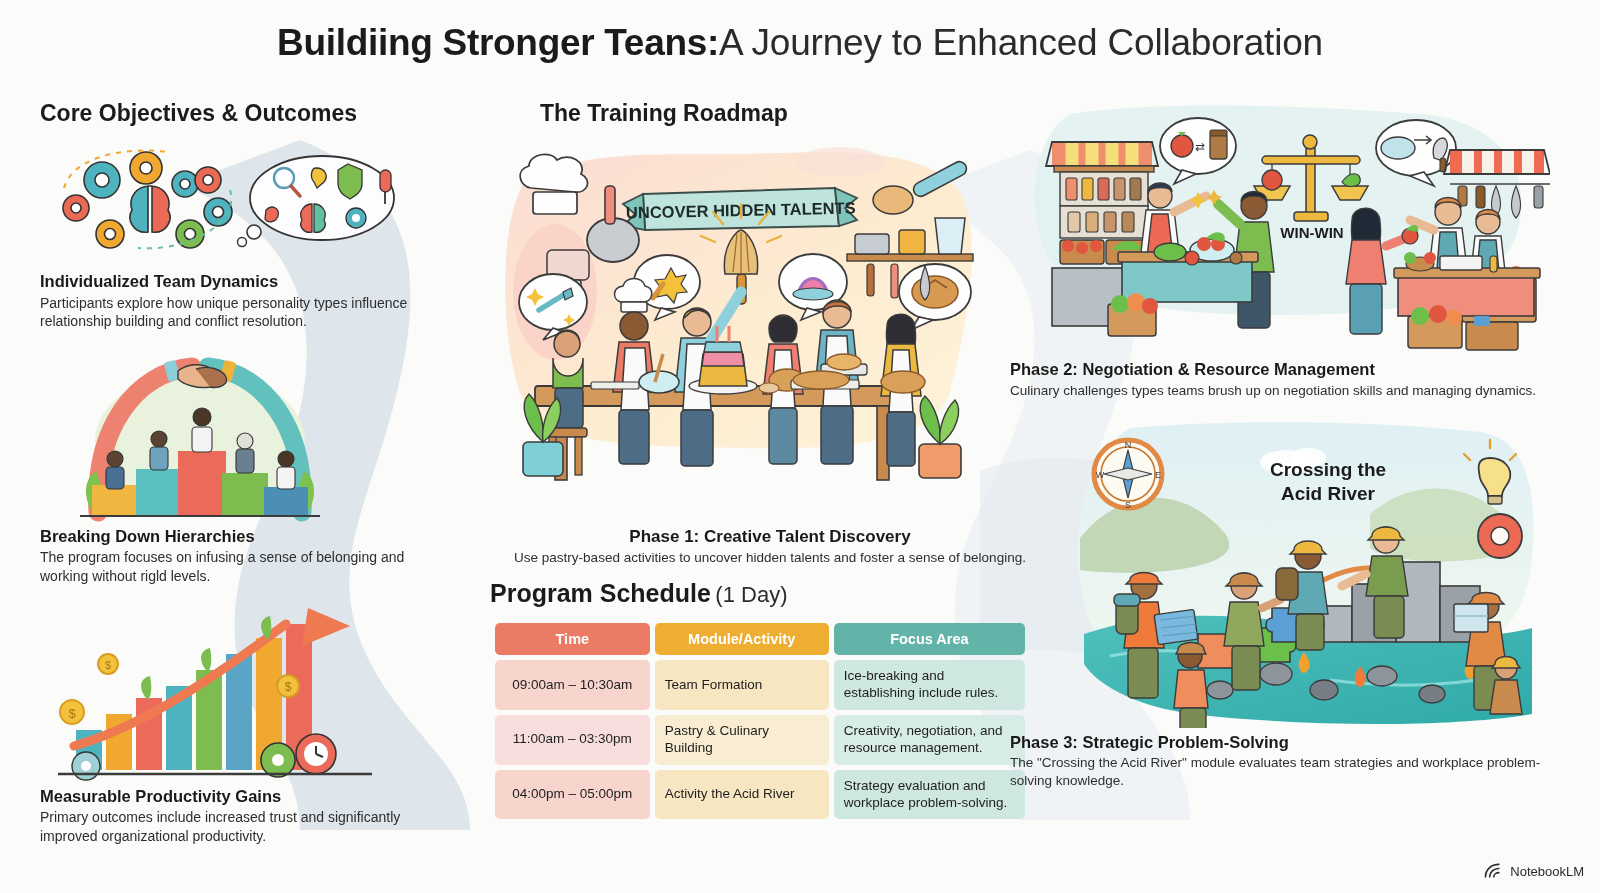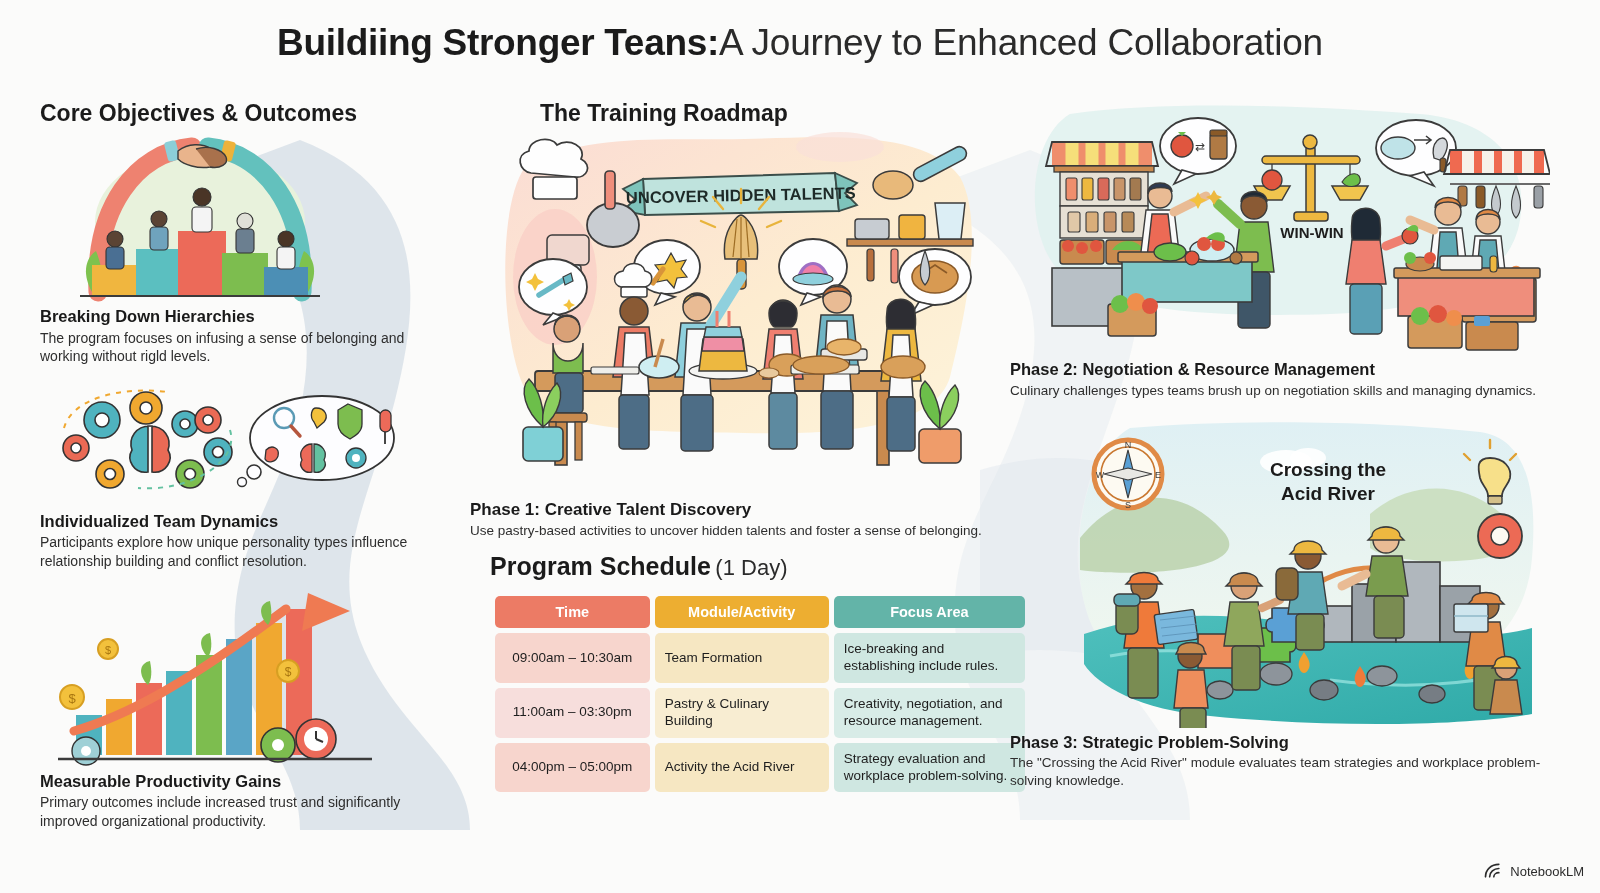--- a/index.html
+++ b/index.html
@@ -51,40 +51,40 @@
   
   .col { position: absolute; z-index: 4; }
   .col-left   { left: 40px;  top: 100px; width: 400px; }
   .col-center { left: 470px; top: 100px; width: 600px; }
   .col-right  { left: 1010px;top: 100px; width: 560px; }
 
   .section-head {
     font-size: 23px;
     font-weight: 700;
     color: #1b1b1b;
-    margin-bottom: 0;
+    margin-bottom: 15px;
   }
   .col-center .section-head { text-align: left; padding-left: 70px; }
 
   
   .item { margin-bottom: 16px; }
   .item-title {
     font-size: 16.5px;
     font-weight: 700;
     color: #1a1a1a;
     margin-top: 4px;
     line-height: 1.25;
   }
   .item-desc {
     font-size: 14px;
     color: #2e2e2e;
     line-height: 1.33;
     margin-top: 2px;
   }
-  .center-caption { text-align: left; margin-top: 12px; }
+  .center-caption { text-align: center; margin-top: 24px; }
   .center-caption .item-title { font-size: 17px; }
   .center-caption .item-desc { font-size: 13.5px; }
   .right-caption { text-align: left; }
   .right-caption .item-title { font-size: 16.5px; }
   .right-caption .item-desc { font-size: 13.5px; }
 
   
   .illus { position: relative; overflow: hidden; }
   .illus svg { display: block; width: 100%; height: 100%; }
 
@@ -160,62 +160,20 @@
   <path d="M 1030,150 C 1160,200 1150,300 1120,390 C 1090,480 1060,540 1090,620 C 1120,700 1190,740 1190,820 L 1020,820 C 1020,745 960,710 955,625 C 950,530 1000,490 1025,400 C 1050,310 1030,240 910,195 Z" fill="#dce4ea" opacity="0.35"></path>
   <path d="M 980,470 C 1080,440 1160,470 1230,520 L 1230,700 C 1150,660 1070,640 980,655 Z" fill="#dce4ea" opacity="0.4"></path>
 </svg>
 
 <div class="title-wrap">
   <span class="title-bold">Buildiing Stronger Teans:</span><span class="title-light">A Journey to Enhanced Collaboration</span>
 </div>
 
 <div class="col col-left">
   <div class="section-head">Core Objectives &amp; Outcomes</div>
-
-  <div class="item">
-    <div class="illus illus-handshake">
-      <svg viewBox="0 0 260 175">
-        <ellipse cx="130" cy="95" rx="105" ry="72" fill="#e8f2dc"></ellipse>
-
-        <path d="M 28,165 C 24,80 66,26 122,20" stroke="#ee8270" stroke-width="19" fill="none" stroke-linecap="round"></path>
-        <path d="M 232,165 C 236,80 194,26 138,20" stroke="#63c1bd" stroke-width="19" fill="none" stroke-linecap="round"></path>
-
-        <rect x="96" y="14" width="12" height="20" rx="3" fill="#8ccfd8" transform="rotate(-14 102 24)"></rect>
-        <rect x="152" y="14" width="12" height="20" rx="3" fill="#edb23a" transform="rotate(14 158 24)"></rect>
-
-        <path d="M 108,24 C 118,16 132,16 142,22 C 152,28 150,38 140,40 C 128,42 114,38 108,32 Z" fill="#e9b48c" stroke="#3b3b3b" stroke-width="1.4"></path>
-        <path d="M 126,22 C 138,18 152,22 156,30 C 159,37 150,42 140,40" fill="#a9714c" stroke="#3b3b3b" stroke-width="1.4"></path>
-
-        <path d="M 24,168 C 12,150 14,132 26,124 C 32,138 34,154 30,168 Z" fill="#7ec24e"></path>
-        <path d="M 236,168 C 248,150 246,132 234,124 C 228,138 226,154 230,168 Z" fill="#7ec24e"></path>
-
-        <rect x="22" y="138" width="44" height="30" fill="#f0b63f"></rect>
-        <rect x="66" y="122" width="46" height="46" fill="#5bbfc0"></rect>
-        <rect x="108" y="104" width="48" height="64" fill="#ec6a59"></rect>
-        <rect x="152" y="126" width="46" height="42" fill="#7dbd4f"></rect>
-        <rect x="194" y="140" width="44" height="28" fill="#4c8fb5"></rect>
-
-        <g stroke="#333" stroke-width="1.1">
-          <circle cx="45" cy="112" r="8" fill="#5b4434"></circle>
-            <rect x="36" y="120" width="18" height="22" rx="4" fill="#4a6f93"></rect>
-          <circle cx="89" cy="92" r="8" fill="#5b4434"></circle>
-            <rect x="80" y="100" width="18" height="23" rx="4" fill="#6fa3bd"></rect>
-          <circle cx="132" cy="70" r="9" fill="#4a3526"></circle>
-            <rect x="122" y="80" width="20" height="25" rx="4" fill="#f4f4f4"></rect>
-          <circle cx="175" cy="94" r="8" fill="#e0e0d8"></circle>
-            <rect x="166" y="102" width="18" height="24" rx="4" fill="#6b7f90"></rect>
-          <circle cx="216" cy="112" r="8" fill="#4a3526"></circle>
-            <rect x="207" y="120" width="18" height="22" rx="4" fill="#f4f4f4"></rect>
-        </g>
-        <line x1="10" y1="169" x2="250" y2="169" stroke="#3b3b3b" stroke-width="2.2"></line>
-      </svg>
-    </div>
-    <div class="item-title">Breaking Down Hierarchies</div>
-    <div class="item-desc">The program focuses on infusing a sense of belonging and working without rigld levels.</div>
-  </div>
 
   <div class="item">
     <div class="illus illus-brain">
       <svg viewBox="0 0 350 125">
 
         <g stroke="#333" stroke-width="1.6">
           <circle cx="52" cy="38" r="18" fill="#4fb3bf"></circle>
             <circle cx="52" cy="38" r="7" fill="#fff"></circle>
           <circle cx="96" cy="26" r="16" fill="#f0a830"></circle>
             <circle cx="96" cy="26" r="6" fill="#fff"></circle>
@@ -251,20 +209,62 @@
         <line x1="335" y1="50" x2="335" y2="62" stroke="#333" stroke-width="1.8"></line>
         <path d="M 262,62 C 254,62 248,70 252,78 C 248,84 254,92 262,90 Z" fill="#ec6a59" stroke="#333" stroke-width="1.3"></path>
         <path d="M 264,62 C 272,62 278,70 274,78 C 278,84 272,92 264,90 Z" fill="#63c1a0" stroke="#333" stroke-width="1.3"></path>
         <path d="M 216,68 C 222,62 230,66 228,74 C 226,80 218,82 215,77 Z" fill="#ec6a59" stroke="#333" stroke-width="1.3"></path>
         <circle cx="306" cy="76" r="10" fill="#4fb3bf" stroke="#333" stroke-width="1.3"></circle>
         <circle cx="306" cy="76" r="4" fill="#fff"></circle>
       </svg>
     </div>
     <div class="item-title">Individualized Team Dynamics</div>
     <div class="item-desc">Participants explore how unique personality types influence relationship building and conflict resolution.</div>
+  </div>
+
+  <div class="item">
+    <div class="illus illus-handshake">
+      <svg viewBox="0 0 260 175">
+        <ellipse cx="130" cy="95" rx="105" ry="72" fill="#e8f2dc"></ellipse>
+
+        <path d="M 28,165 C 24,80 66,26 122,20" stroke="#ee8270" stroke-width="19" fill="none" stroke-linecap="round"></path>
+        <path d="M 232,165 C 236,80 194,26 138,20" stroke="#63c1bd" stroke-width="19" fill="none" stroke-linecap="round"></path>
+
+        <rect x="96" y="14" width="12" height="20" rx="3" fill="#8ccfd8" transform="rotate(-14 102 24)"></rect>
+        <rect x="152" y="14" width="12" height="20" rx="3" fill="#edb23a" transform="rotate(14 158 24)"></rect>
+
+        <path d="M 108,24 C 118,16 132,16 142,22 C 152,28 150,38 140,40 C 128,42 114,38 108,32 Z" fill="#e9b48c" stroke="#3b3b3b" stroke-width="1.4"></path>
+        <path d="M 126,22 C 138,18 152,22 156,30 C 159,37 150,42 140,40" fill="#a9714c" stroke="#3b3b3b" stroke-width="1.4"></path>
+
+        <path d="M 24,168 C 12,150 14,132 26,124 C 32,138 34,154 30,168 Z" fill="#7ec24e"></path>
+        <path d="M 236,168 C 248,150 246,132 234,124 C 228,138 226,154 230,168 Z" fill="#7ec24e"></path>
+
+        <rect x="22" y="138" width="44" height="30" fill="#f0b63f"></rect>
+        <rect x="66" y="122" width="46" height="46" fill="#5bbfc0"></rect>
+        <rect x="108" y="104" width="48" height="64" fill="#ec6a59"></rect>
+        <rect x="152" y="126" width="46" height="42" fill="#7dbd4f"></rect>
+        <rect x="194" y="140" width="44" height="28" fill="#4c8fb5"></rect>
+
+        <g stroke="#333" stroke-width="1.1">
+          <circle cx="45" cy="112" r="8" fill="#5b4434"></circle>
+            <rect x="36" y="120" width="18" height="22" rx="4" fill="#4a6f93"></rect>
+          <circle cx="89" cy="92" r="8" fill="#5b4434"></circle>
+            <rect x="80" y="100" width="18" height="23" rx="4" fill="#6fa3bd"></rect>
+          <circle cx="132" cy="70" r="9" fill="#4a3526"></circle>
+            <rect x="122" y="80" width="20" height="25" rx="4" fill="#f4f4f4"></rect>
+          <circle cx="175" cy="94" r="8" fill="#e0e0d8"></circle>
+            <rect x="166" y="102" width="18" height="24" rx="4" fill="#6b7f90"></rect>
+          <circle cx="216" cy="112" r="8" fill="#4a3526"></circle>
+            <rect x="207" y="120" width="18" height="22" rx="4" fill="#f4f4f4"></rect>
+        </g>
+        <line x1="10" y1="169" x2="250" y2="169" stroke="#3b3b3b" stroke-width="2.2"></line>
+      </svg>
+    </div>
+    <div class="item-title">Breaking Down Hierarchies</div>
+    <div class="item-desc">The program focuses on infusing a sense of belonging and working without rigld levels.</div>
   </div>
 
   <div class="item">
     <div class="illus illus-chart">
       <svg viewBox="0 0 330 180">
 
         <rect x="26" y="128" width="26" height="40" fill="#4fb3bf"></rect>
         <rect x="56" y="112" width="26" height="56" fill="#f0a830"></rect>
         <rect x="86" y="96" width="26" height="72" fill="#ec6a59"></rect>
         <rect x="116" y="84" width="26" height="84" fill="#4fb3bf"></rect>

